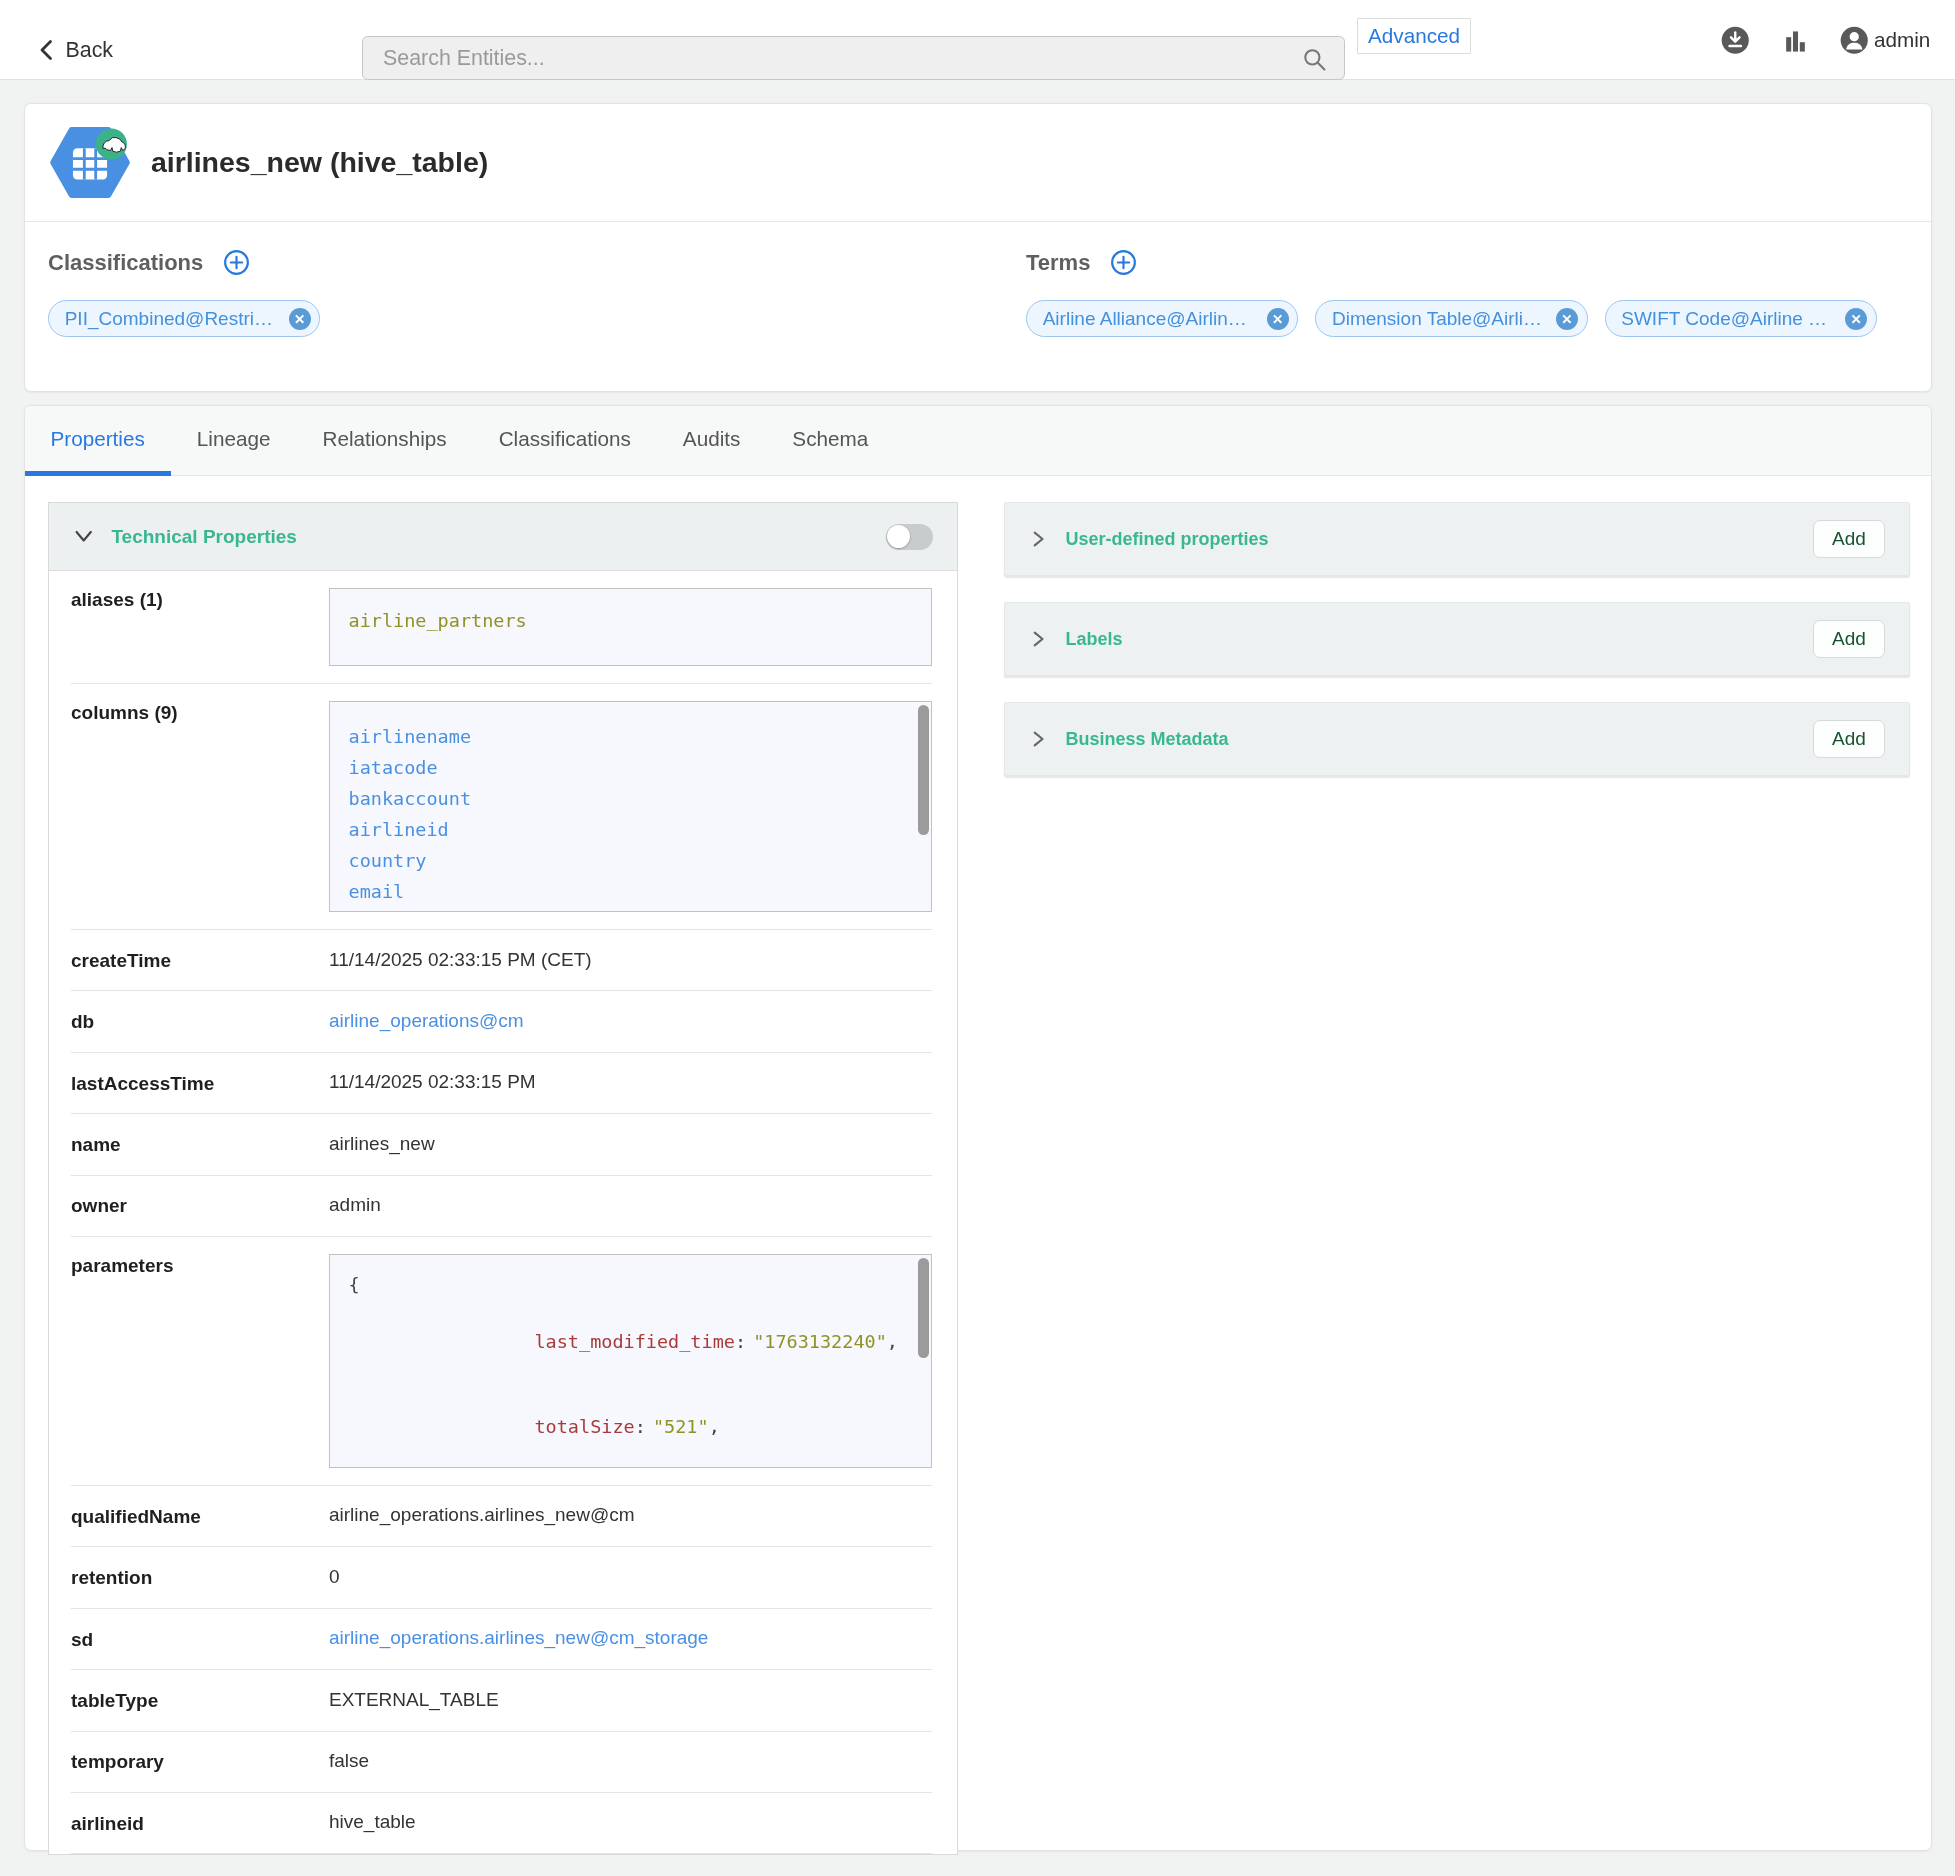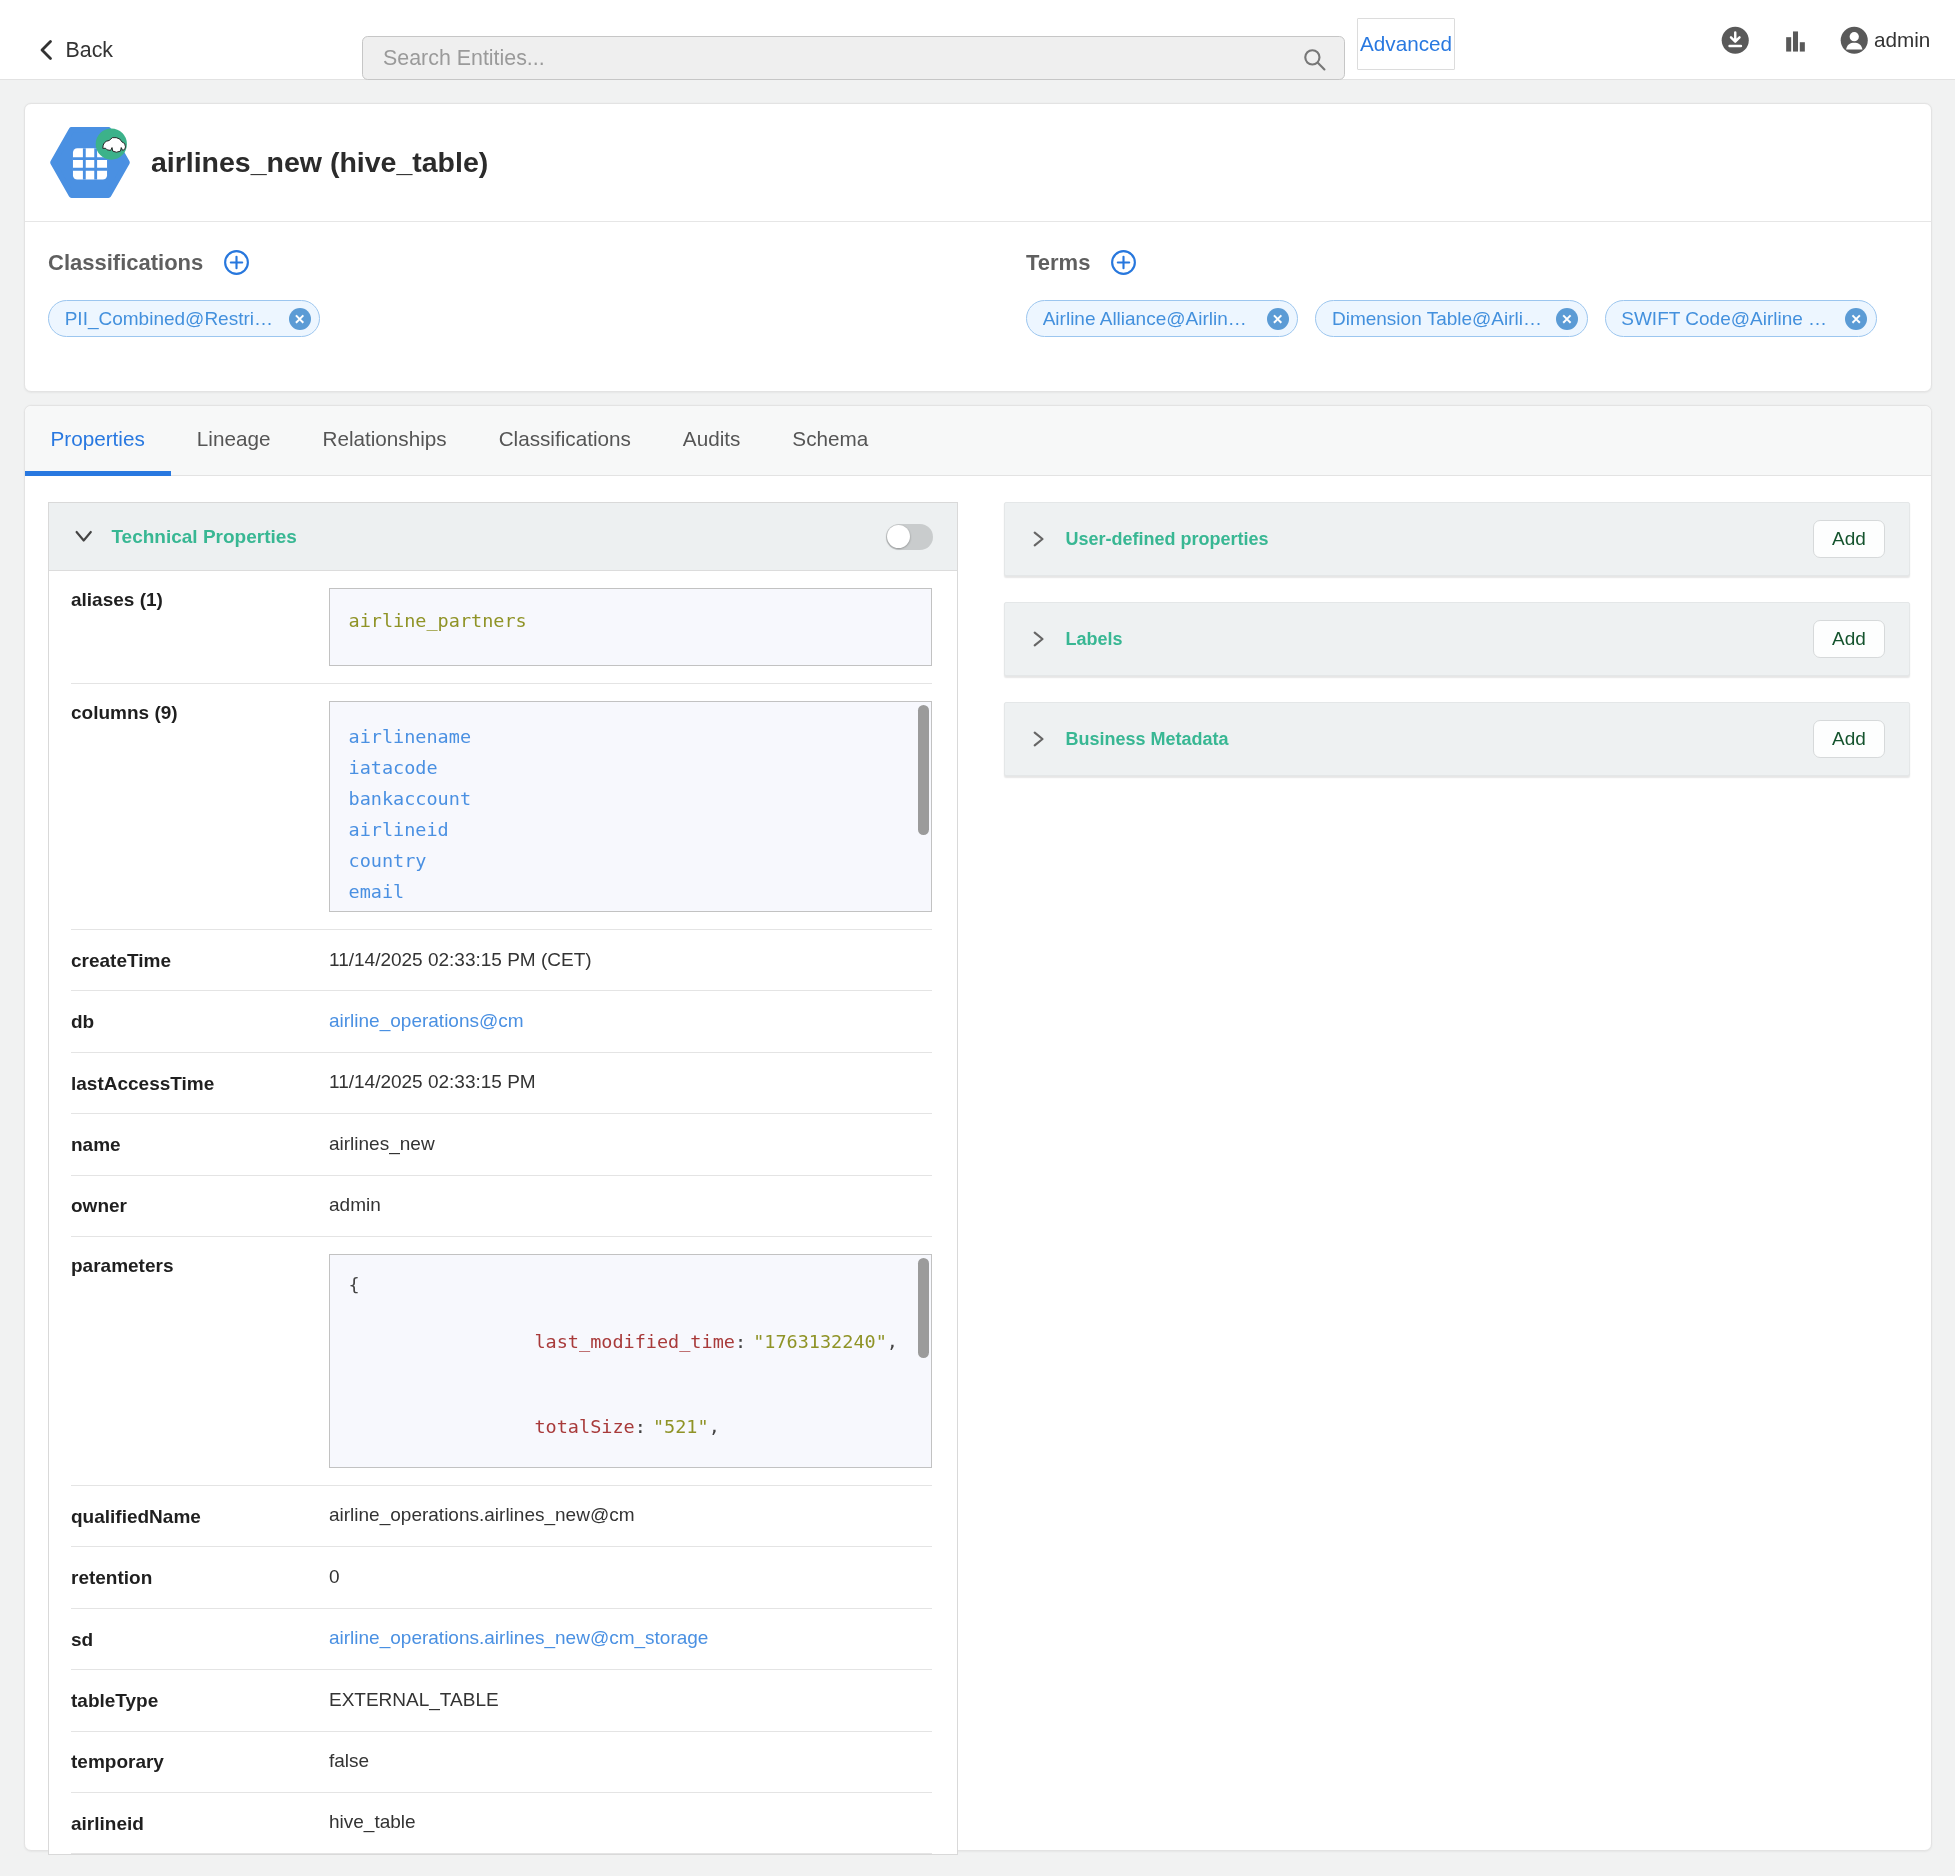--- a/index.html
+++ b/index.html
@@ -27,21 +27,21 @@
     background:#efefef; border:0.7px solid #c6c6c6; border-radius:5.7px;
   }
   .searchbox input {
     width:100%; height:100%; background:transparent; border:none; outline:none;
     padding:0 57px 0 20px; font-size:21.4px; color:#444;
     font-family:"Liberation Sans", sans-serif;
   }
   .searchbox input::placeholder { color:#9a9a9a; }
   .search-ic { position:absolute; right:15.7px; top:8.6px; }
   .advanced {
-    position:absolute; left:1357px; top:18px; height:52px; padding:0 2px;
+    position:absolute; left:1357px; top:18px; height:36px; padding:0 10px;
     background:#fff; border:0.7px solid #dcdcdc; border-radius:1px;
     color:#2878e0; font-size:20.7px; display:flex; align-items:center; cursor:pointer;
   }
   .nav-ic { position:absolute; top:26px; cursor:pointer; }
   .nav-ic.dl { left:1721px; }
   .nav-ic.chart { left:1784px; top:30px; }
   .nav-ic.user { left:1840px; }
   .admin-lbl { position:absolute; left:1874px; top:0; height:80px; display:flex; align-items:center; font-size:20.7px; color:#333; cursor:pointer; }
 
   

